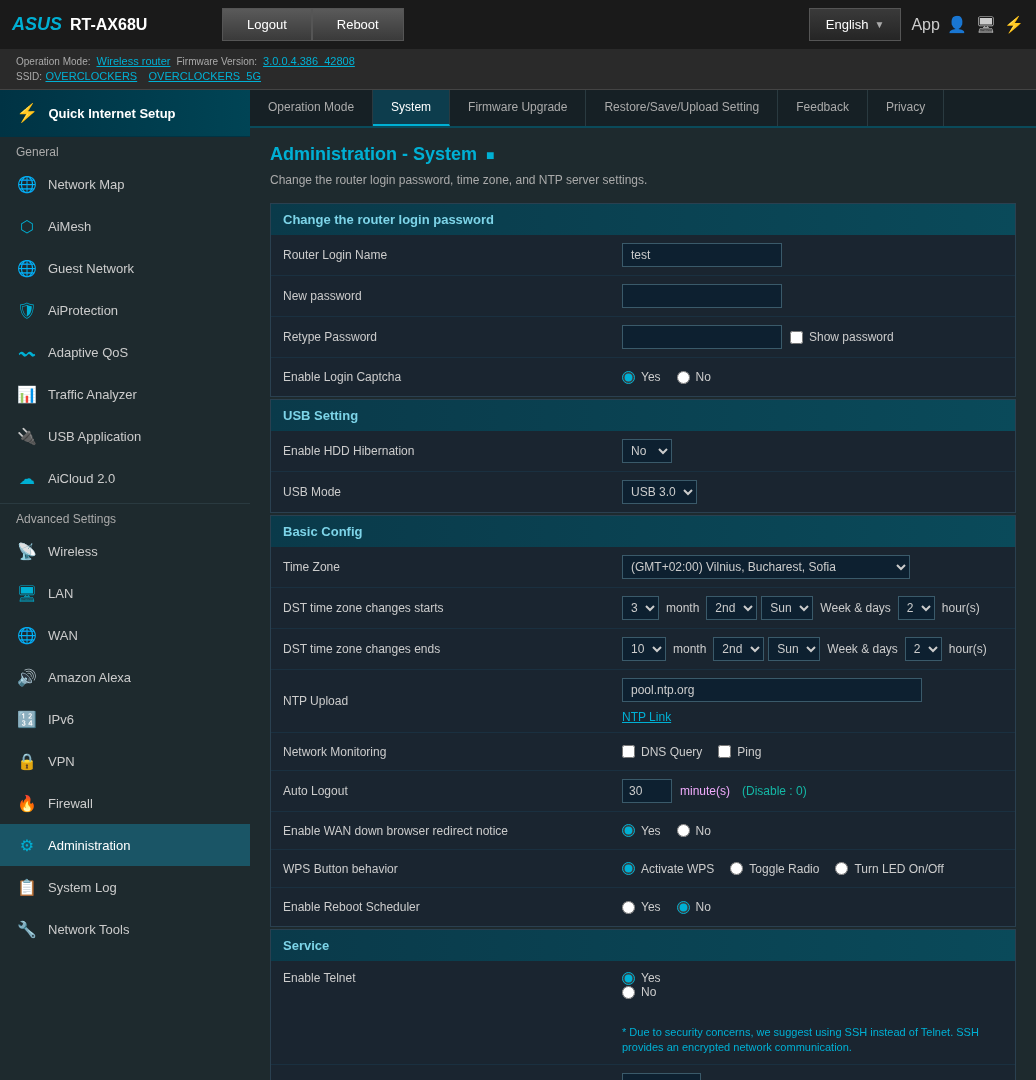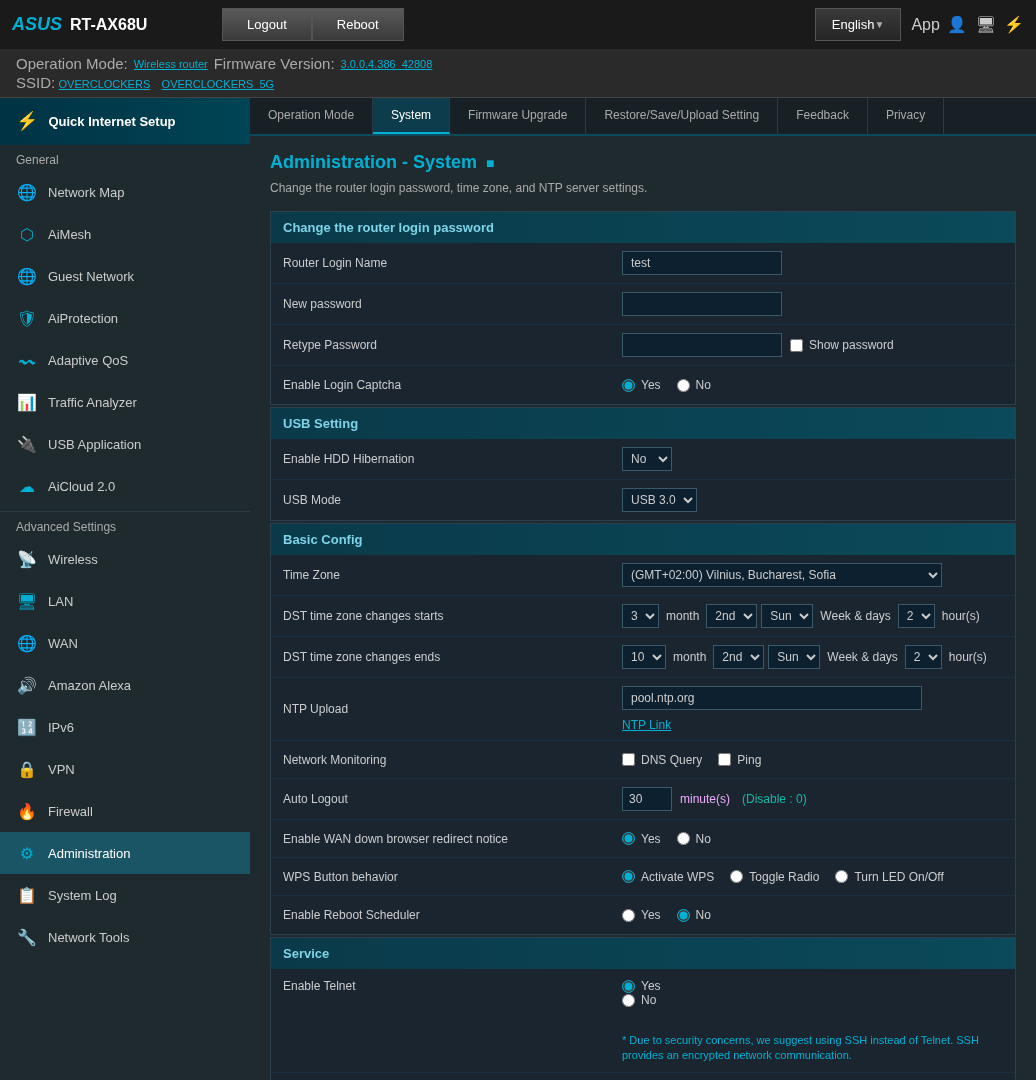--- a/index.html
+++ b/index.html
@@ -5,29 +5,29 @@
     * { box-sizing: border-box; margin: 0; padding: 0; }
     body { background: #1a1a1a; font-family: Arial, sans-serif; font-size: 12px; color: #ccc; width: 1036px; }
 
     
     .header { background: #1a1a1a; display: flex; align-items: center; padding: 8px 12px; gap: 10px; }
     .logo-area { display: flex; align-items: center; gap: 8px; min-width: 200px; }
     .asus-logo { color: #00b0d4; font-weight: bold; font-size: 18px; font-style: italic; }
     .model-name { color: white; font-weight: bold; font-size: 16px; }
     .header-btns { display: flex; gap: 0; }
     .header-btn { background: linear-gradient(to bottom, #5a5a5a, #3a3a3a); color: white; border: 1px solid #555; padding: 8px 24px; cursor: pointer; font-size: 13px; }
-    .lang-btn { background: linear-gradient(to bottom, #3a3a3a, #252525); color: white; border: 1px solid #555; padding: 8px 16px; cursor: pointer; font-size: 13px; display: flex; align-items: center; margin-left: auto; }
+    .lang-btn { background: linear-gradient(to bottom, #3a3a3a, #252525); color: white; border: 1px solid #555; padding: 8px 16px; cursor: pointer; font-size: 13px; display: flex; align-items: center; gap: 6px; margin-left: auto; }
     .header-icons { display: flex; align-items: center; gap: 8px; color: #aaa; }
     .header-icon { font-size: 16px; cursor: pointer; color: #ccc; }
 
     
     .info-bar { background: #2a2a2a; padding: 6px 16px; border-bottom: 1px solid #444; }
     .info-bar .row1 { display: flex; align-items: center; gap: 6px; }
     .info-bar .row2 { margin-top: 2px; }
-    .info-text { color: #aaa; font-size: 15px; }
+    .info-text { color: #aaa; font-size: 10px; }
     .info-link { color: #00b0d4; text-decoration: underline; cursor: pointer; font-size: 11px; }
 
     
     .main-layout { display: flex; min-height: 960px; }
 
     
     .sidebar { width: 250px; background: #1e2a2e; flex-shrink: 0; }
     .sidebar-qis { background: linear-gradient(to right, #003344, #004455); padding: 12px 16px; display: flex; align-items: center; gap: 10px; cursor: pointer; border-bottom: 1px solid #003344; }
     .sidebar-qis-icon { color: #00b0d4; font-size: 18px; }
     .sidebar-qis-text { color: white; font-weight: bold; font-size: 13px; }
@@ -298,21 +298,21 @@
           </div>
         </div>
       </div>
 
       <div class="section">
         <div class="section-header">Basic Config</div>
         <div class="section-body">
           <div class="form-row">
             <div class="form-label">Time Zone</div>
             <div class="form-control">
-              <select style="width:320px;">
+              <select style="width:288px;">
                 <option>(GMT+02:00) Vilnius, Bucharest, Sofia</option>
               </select>
             </div>
           </div>
           <div class="form-row">
             <div class="form-label">DST time zone changes starts</div>
             <div class="form-control">
               <div class="dst-row">
                 <select><option>3</option></select>
                 <span class="dst-label">month</span>

